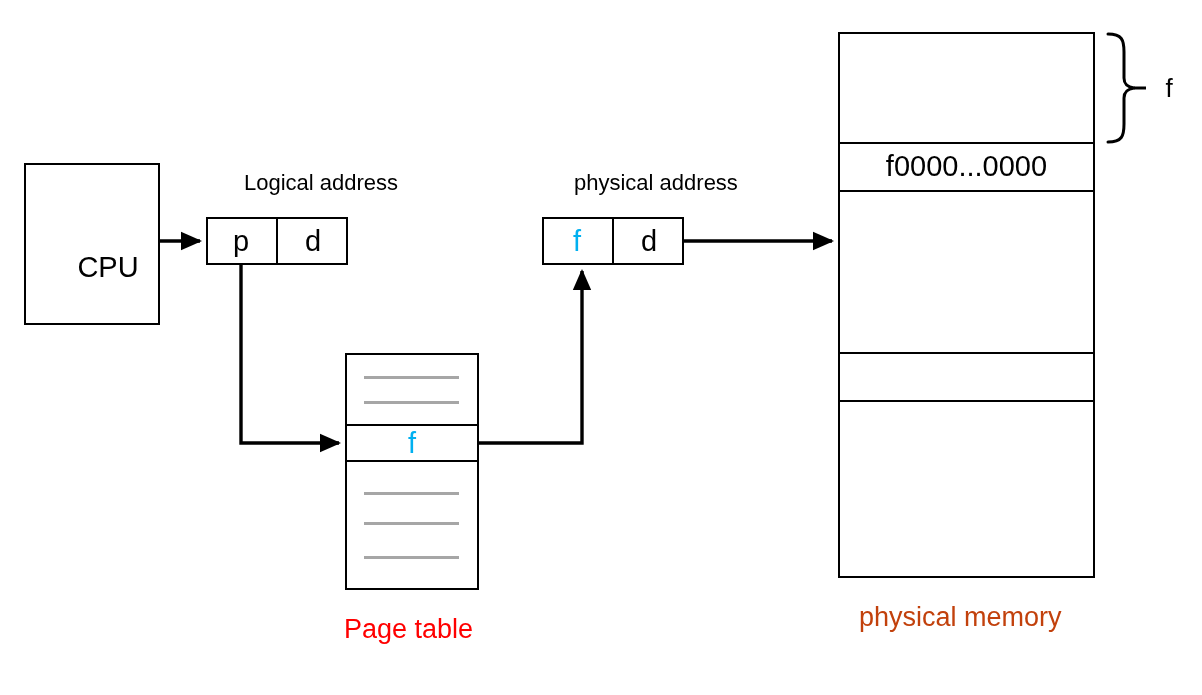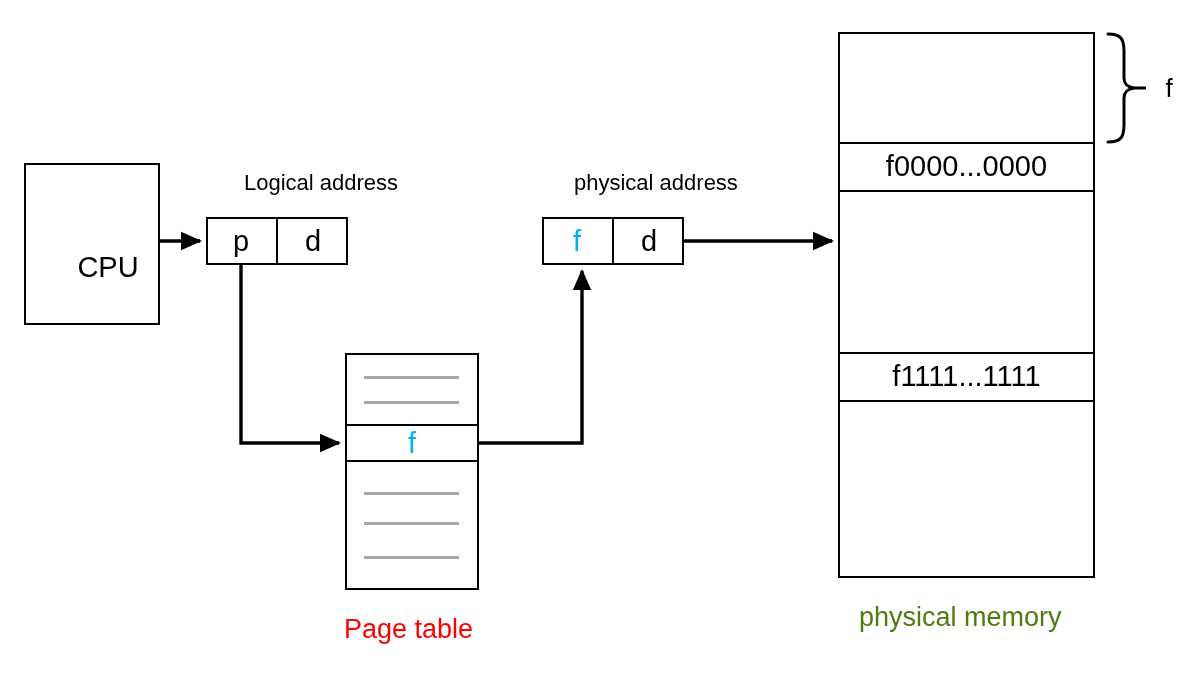--- a/index.html
+++ b/index.html
@@ -110,23 +110,22 @@
   <div class="bottomlabel" style="left:344px; top:616px; color:#ff0000;">Page table</div>
 
   <div class="box" style="left:838px; top:32px; width:257px; height:546px;"></div>
 
   <div class="rowdiv" style="left:838px; top:142px; width:257px;"></div>
   <div class="rowdiv" style="left:838px; top:190px; width:257px;"></div>
   <div class="celltext" style="left:838px; top:142px; width:257px; height:48px;">f0000...0000</div>
 
   <div class="rowdiv" style="left:838px; top:352px; width:257px;"></div>
   <div class="rowdiv" style="left:838px; top:400px; width:257px;"></div>
-  <div class="celltext" style="left:838px; top:352px; width:257px; height:48px;">f1111...1111</div>
 
-  <div class="bottomlabel" style="left:859px; top:604px; color:#4d7c0f;">physical memory</div>
+  <div class="bottomlabel" style="left:859px; top:604px; color:#c2410c;">physical memory</div>
 
   <div class="celltext" style="left:1152px; top:72px; width:34px; height:32px; font-size:26px;">f</div>
 
   <svg class="overlay" viewBox="0 0 1202 695" xmlns="http://www.w3.org/2000/svg">
     <defs>
       <marker id="arrowhead" markerWidth="7" markerHeight="7" refX="5.6" refY="3.1" orient="auto" markerUnits="strokeWidth">
         <path d="M0,0.4 L6.2,3.1 L0,5.8 z" fill="#000000"></path>
       </marker>
     </defs>
 

